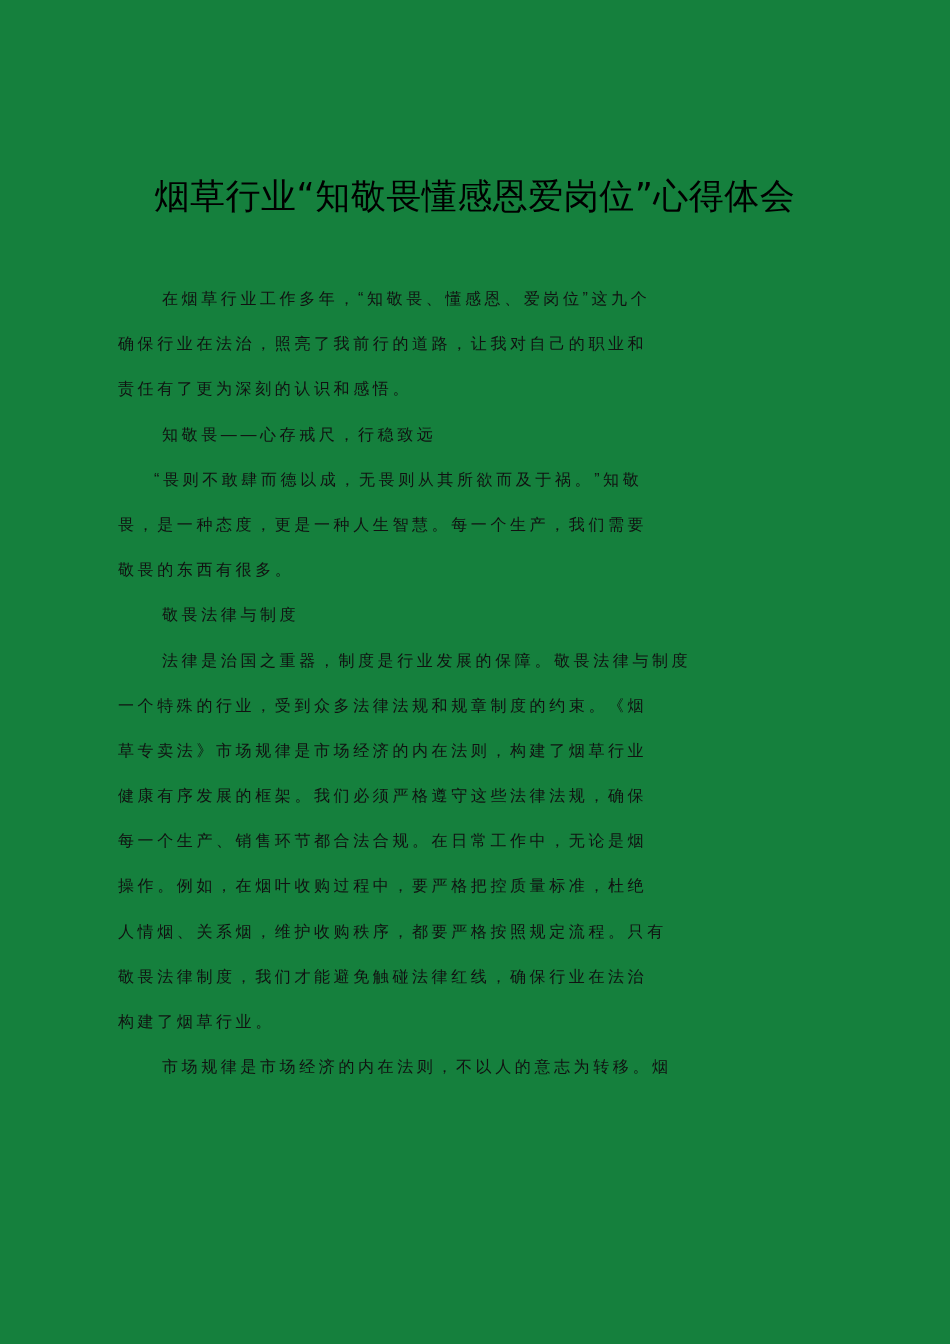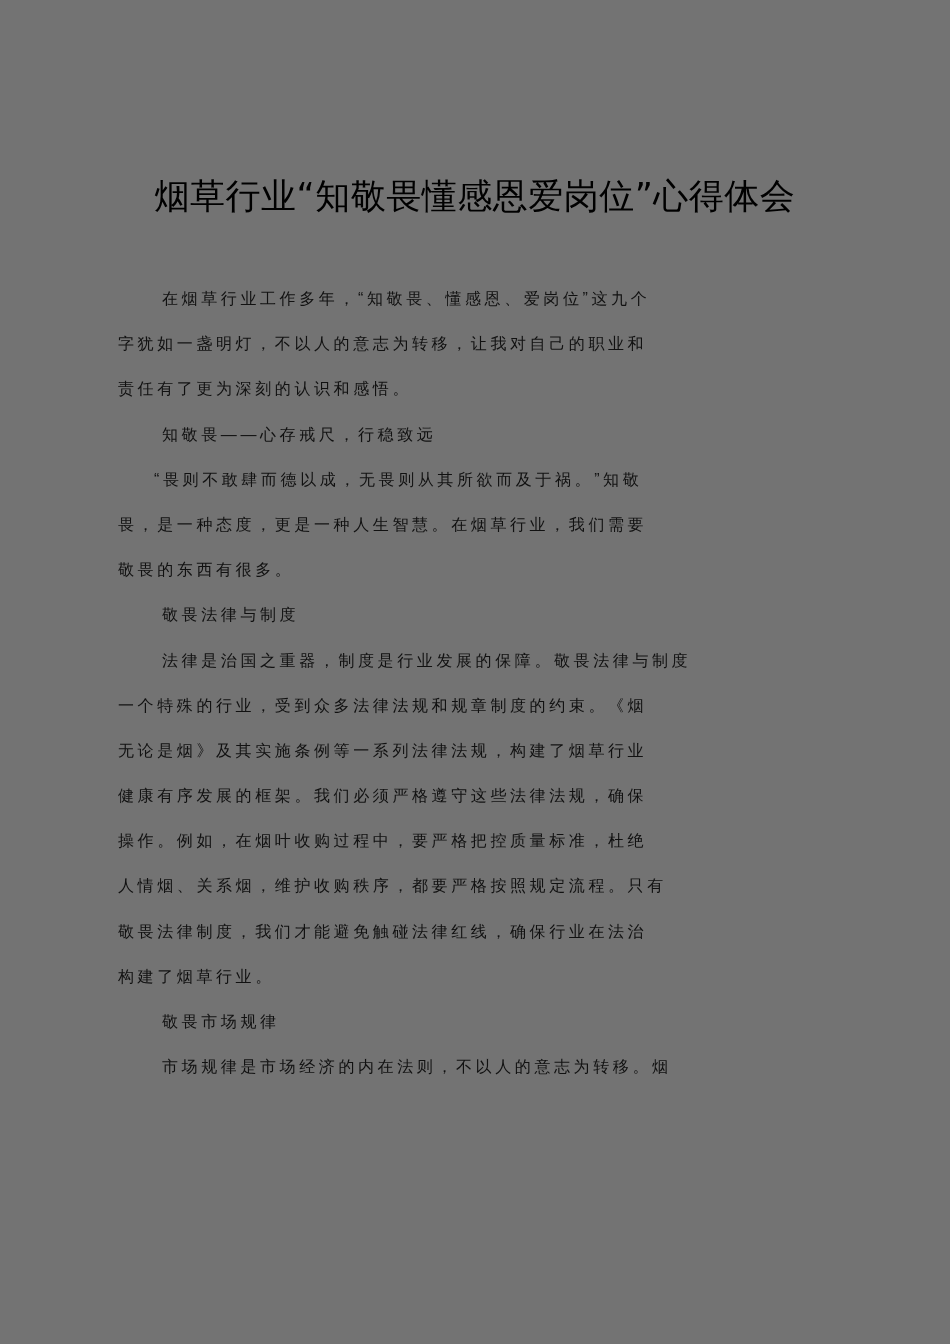--- a/index.html
+++ b/index.html
@@ -1,17 +1,17 @@
 <!DOCTYPE html>
 <html><head>
 <meta charset="utf-8">
 <style>
   html, body { margin: 0; padding: 0; background: #ffffff; }
   body { width: 950px; height: 1344px; position: relative; overflow: hidden; }
-  .page { position: absolute; left: 0; top: 0; width: 950px; height: 1344px; background: #737373; }
+  .page { position: absolute; left: 0; top: 0; width: 950px; height: 1344px; background: #15803d; }
   .title {
     position: absolute; left: 0; top: 170px; width: 950px; text-align: center;
     font-family: "DejaVu Sans", "Liberation Sans", sans-serif;
     font-size: 35px; line-height: 52px; color: #000; letter-spacing: 0.5px;
   }
   .body {
     position: absolute; left: 118px; top: 276px; width: 716px;
     font-family: Liberation Sans, sans-serif;
     font-size: 16px; line-height: 45.2px; color: #111;
     text-align: justify; letter-spacing: 3.6px;
@@ -19,31 +19,31 @@
   .line { display: block; white-space: nowrap; height: 45.2px; }
   .indent { padding-left: 44px; }
 </style>
 </head>
 <body>
 
 <div class="page">
   <div class="title">烟草行业“知敬畏懂感恩爱岗位”心得体会</div>
   <div class="body">
     <span class="line indent">在烟草行业工作多年，“知敬畏、懂感恩、爱岗位”这九个</span>
-    <span class="line">字犹如一盏明灯，不以人的意志为转移，让我对自己的职业和</span>
+    <span class="line">确保行业在法治，照亮了我前行的道路，让我对自己的职业和</span>
     <span class="line">责任有了更为深刻的认识和感悟。</span>
     <span class="line indent">知敬畏——心存戒尺，行稳致远</span>
     <span class="line indent" style="padding-left:36px;">“畏则不敢肆而德以成，无畏则从其所欲而及于祸。”知敬</span>
-    <span class="line">畏，是一种态度，更是一种人生智慧。在烟草行业，我们需要</span>
+    <span class="line">畏，是一种态度，更是一种人生智慧。每一个生产，我们需要</span>
     <span class="line">敬畏的东西有很多。</span>
     <span class="line indent">敬畏法律与制度</span>
     <span class="line indent">法律是治国之重器，制度是行业发展的保障。敬畏法律与制度</span>
     <span class="line">一个特殊的行业，受到众多法律法规和规章制度的约束。《烟</span>
-    <span class="line">无论是烟》及其实施条例等一系列法律法规，构建了烟草行业</span>
+    <span class="line">草专卖法》市场规律是市场经济的内在法则，构建了烟草行业</span>
     <span class="line">健康有序发展的框架。我们必须严格遵守这些法律法规，确保</span>
+    <span class="line">每一个生产、销售环节都合法合规。在日常工作中，无论是烟</span>
     <span class="line">操作。例如，在烟叶收购过程中，要严格把控质量标准，杜绝</span>
     <span class="line">人情烟、关系烟，维护收购秩序，都要严格按照规定流程。只有</span>
     <span class="line">敬畏法律制度，我们才能避免触碰法律红线，确保行业在法治</span>
     <span class="line">构建了烟草行业。</span>
-    <span class="line indent">敬畏市场规律</span>
     <span class="line indent">市场规律是市场经济的内在法则，不以人的意志为转移。烟</span>
   </div>
 </div>
 
 </body></html>

